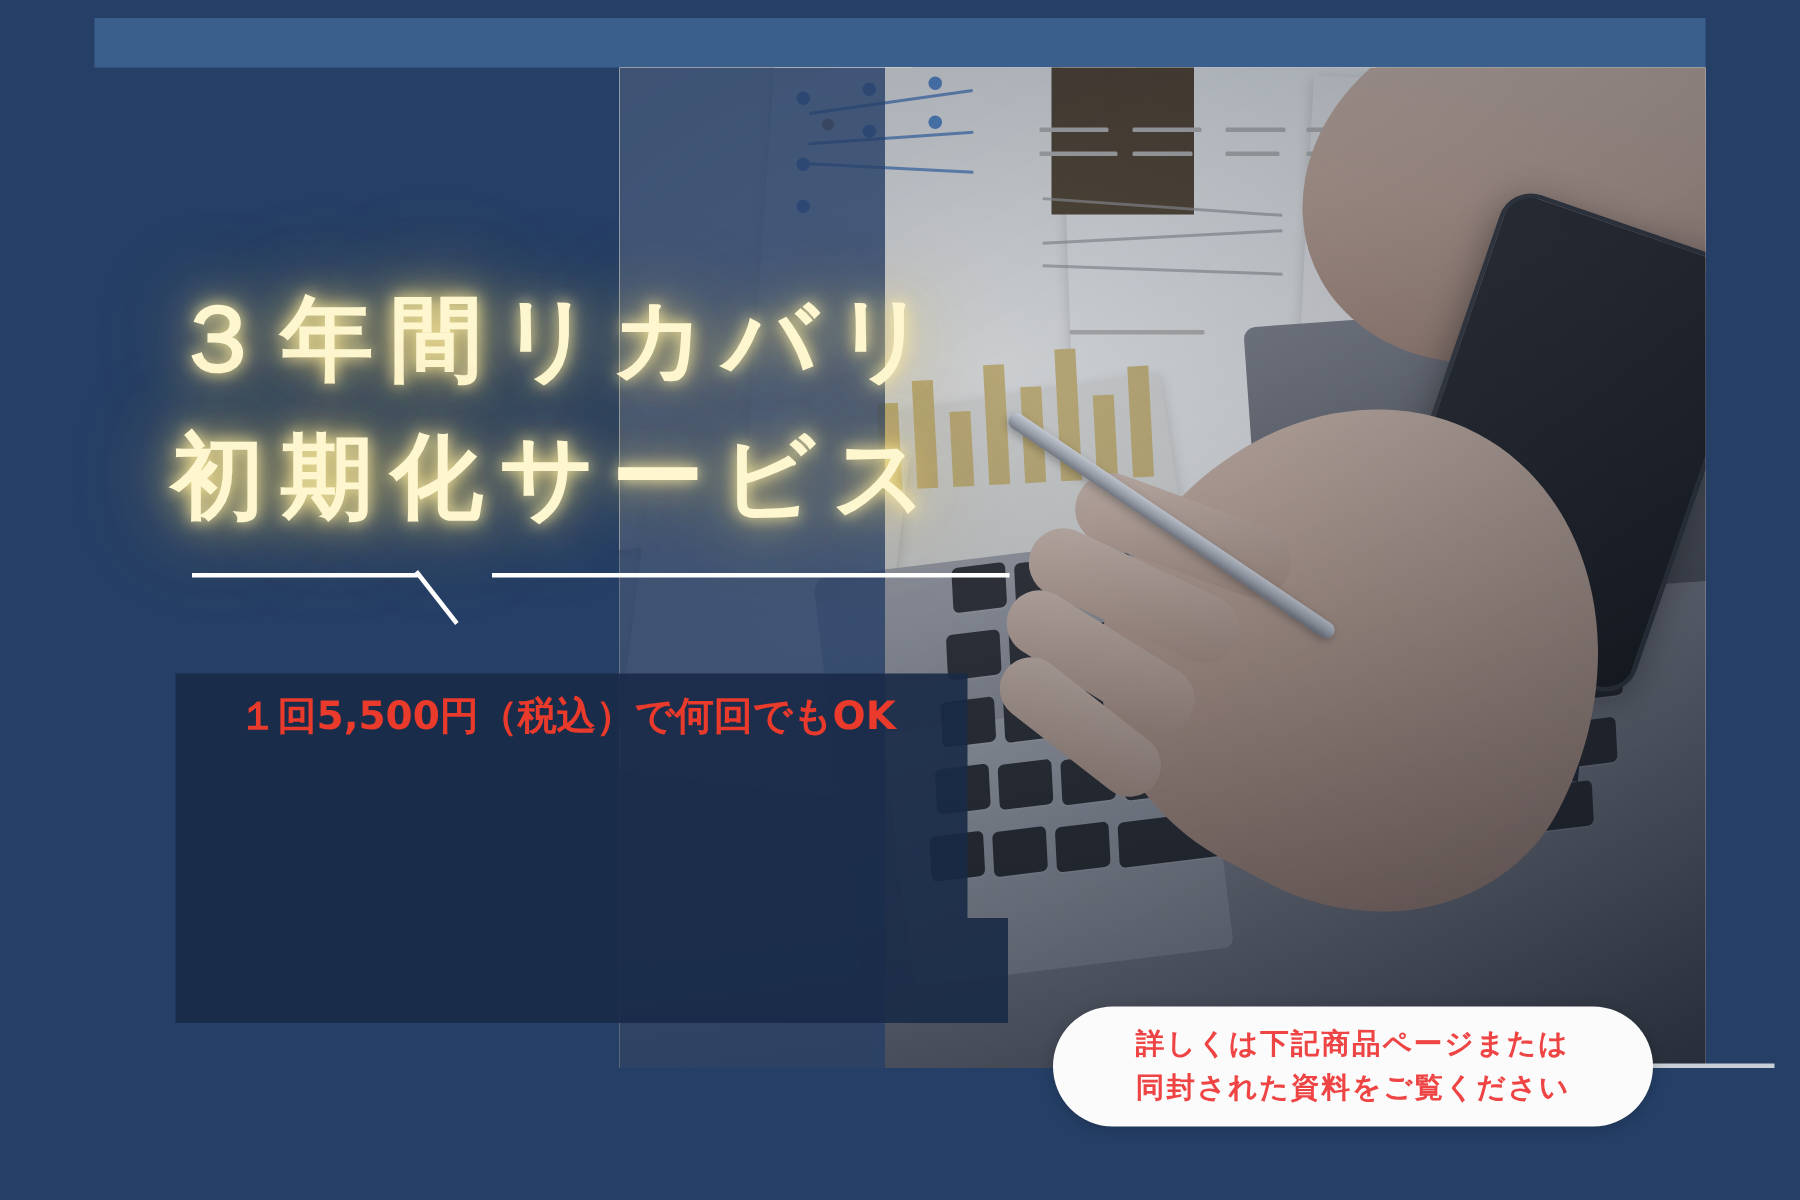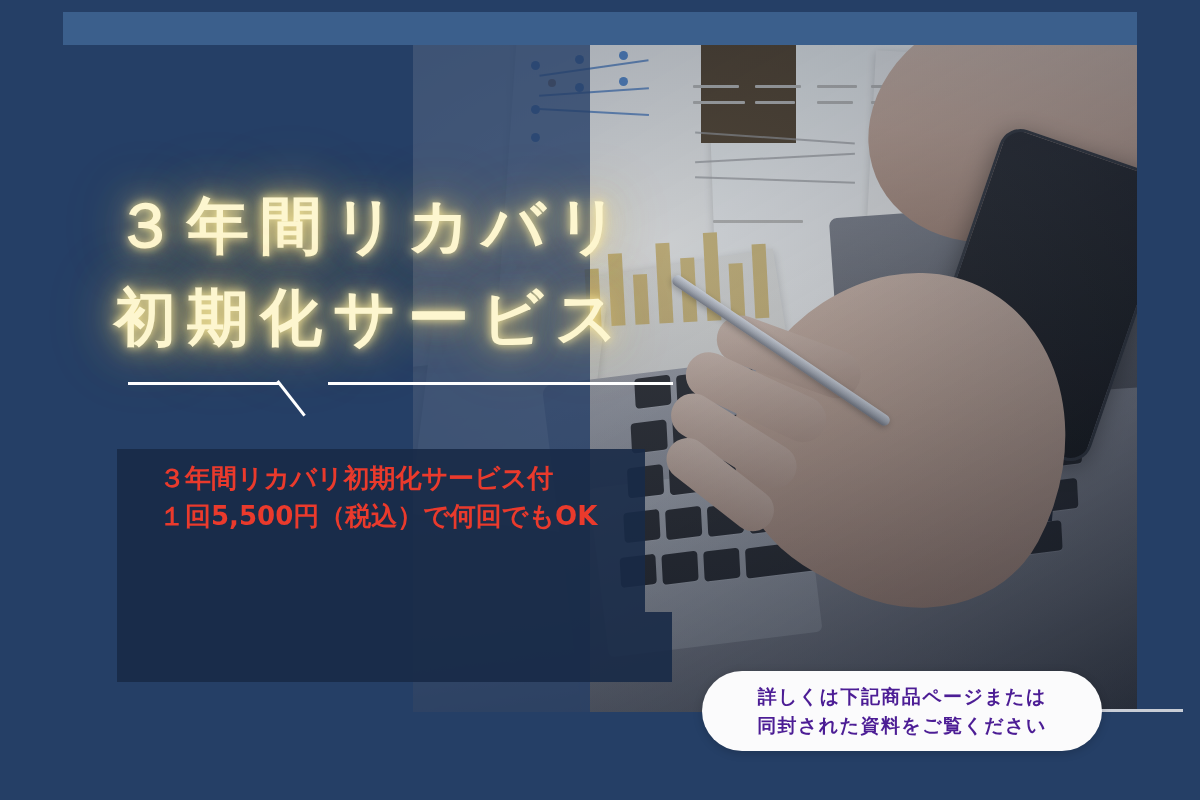--- a/index.html
+++ b/index.html
@@ -182,22 +182,22 @@
     position:absolute; left:1063px; top:697px; width:120px; height:3px;
     background:#c8cdd6;
   }
   .pill {
     position:absolute; left:702px; top:659px; width:400px; height:80px;
     background:#fbfbfc; border-radius:40px;
     display:flex; align-items:center; justify-content:center;
     box-shadow:0 2px 10px rgba(0,0,0,.18);
   }
   .pill-text {
-    font-size:19px; line-height:29px; font-weight:700; color:#4c1d95;
-    letter-spacing:1.4px; text-align:right; white-space:nowrap;
+    font-size:19px; line-height:29px; font-weight:700; color:#ef4444;
+    letter-spacing:1.4px; text-align:left; white-space:nowrap;
   }
 </style>
 </head>
 <body>
 
 <div id="canvas">
 
   <div class="top-bar"></div>
 
   <div class="photo">
@@ -353,21 +353,20 @@
     <div class="seg-a"></div>
     <div class="tick"></div>
     <div class="seg-b"></div>
   </div>
 
   <div class="body-panel">
     <div class="bp-main"></div>
     <div class="bp-ext"></div>
   </div>
   <div class="body-text" style="left:159px;top:447px;">
-    <div class="red">３年間リカバリ初期化サービス付</div>
     <div class="red">１回5,500円（税込）で何回でもOK</div>
   </div>
 
   <div class="pill-line"></div>
   <div class="pill">
     <div class="pill-text">
       <div>詳しくは下記商品ページまたは</div>
       <div>同封された資料をご覧ください</div>
     </div>
   </div>

